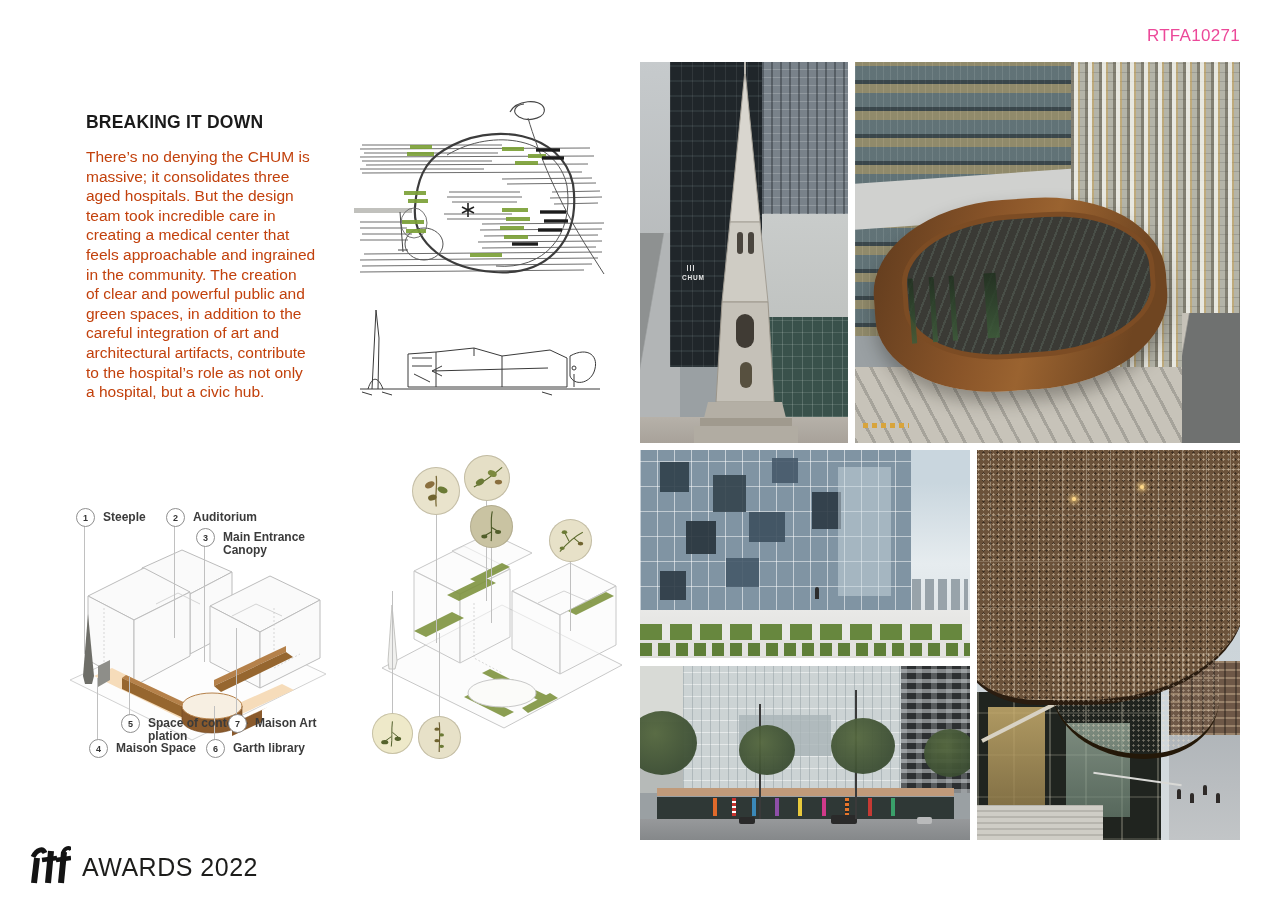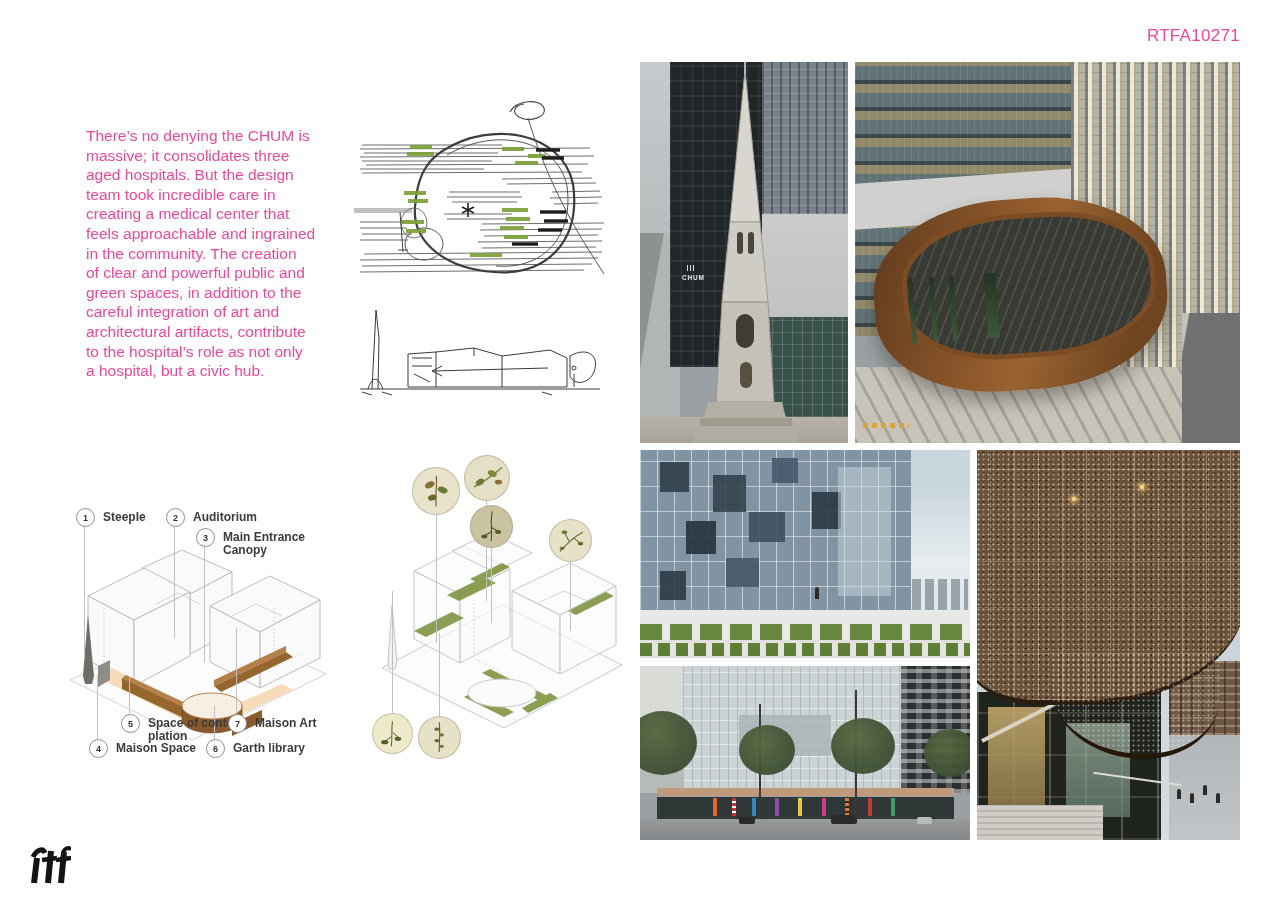--- a/index.html
+++ b/index.html
@@ -4,21 +4,21 @@
 <style>
   html,body{margin:0;padding:0;background:#ffffff;}
   body{width:1273px;height:900px;position:relative;font-family:"Liberation Sans",sans-serif;color:#231f20;overflow:hidden;}
 
   
   .code{position:absolute;top:26px;right:33px;font-size:17px;color:#ec4899;letter-spacing:.3px;}
 
   
   .article{position:absolute;left:86px;top:112px;width:256px;}
   .article h1{margin:0;font-size:17.5px;font-weight:bold;color:#1a1a1a;letter-spacing:.2px;}
-  .article p{margin:14px 0 4px 0;font-size:15.5px;line-height:19.6px;white-space:pre-line;color:#ec4899;}
+  .article p{margin:14px 0 4px 0;font-size:15.5px;line-height:19.6px;white-space:pre-line;color:#c2410c;}
 
   
   .sketch{position:absolute;}
   .sk-line{stroke:#2e2e2e;stroke-width:.7;}
   .sk-green{stroke:#7ca138;stroke-width:4;stroke-linecap:butt;opacity:.92;}
   .sk-dark{stroke:#1c1c1c;stroke-width:3.4;}
 
   
   .axon{position:absolute;}
   .leader{position:absolute;width:1px;background:#c0c0c0;}
@@ -121,20 +121,21 @@
   .iso-stroke{fill:#fafafa;stroke:#bcbcbc;stroke-width:1;}
   .iso-light{fill:none;stroke:#c9c9c9;stroke-width:.8;}
   .iso-dotted{fill:none;stroke:#cdcdcd;stroke-width:.8;stroke-dasharray:2 2;}
 </style>
 </head>
 <body>
 
 <div class="code">RTFA10271</div>
 
 <section class="article">
+  <h1>BREAKING IT DOWN</h1>
   <p>There’s no denying the CHUM is
 massive; it consolidates three
 aged hospitals. But the design
 team took incredible care in
 creating a medical center that
 feels approachable and ingrained
 in the community. The creation
 of clear and powerful public and
 green spaces, in addition to the
 careful integration of art and
@@ -505,13 +506,14 @@
     <g stroke="#141414" fill="none" stroke-linecap="butt">
       <path d="M9,38 L12,13" stroke-width="6"></path>
       <path d="M8,12 C12,4 18,3 20,8" stroke-width="5"></path>
       <path d="M23,38 L26,6" stroke-width="6"></path>
       <path d="M17,15 L32,13" stroke-width="4.5"></path>
       <path d="M36,38 L39,7" stroke-width="6"></path>
       <path d="M38,8 C40,2 45,2 46,5" stroke-width="4"></path>
       <path d="M31,15 L46,13" stroke-width="4.5"></path>
     </g>
   </svg>
+  <span class="logo-text">AWARDS 2022</span>
 </div>
 
 </body></html>

